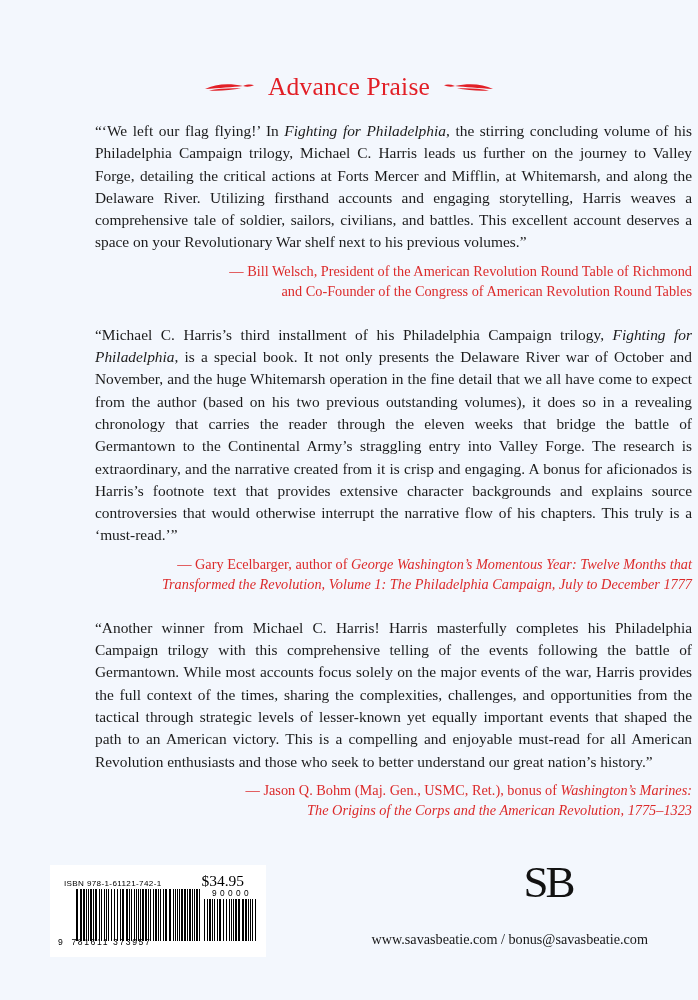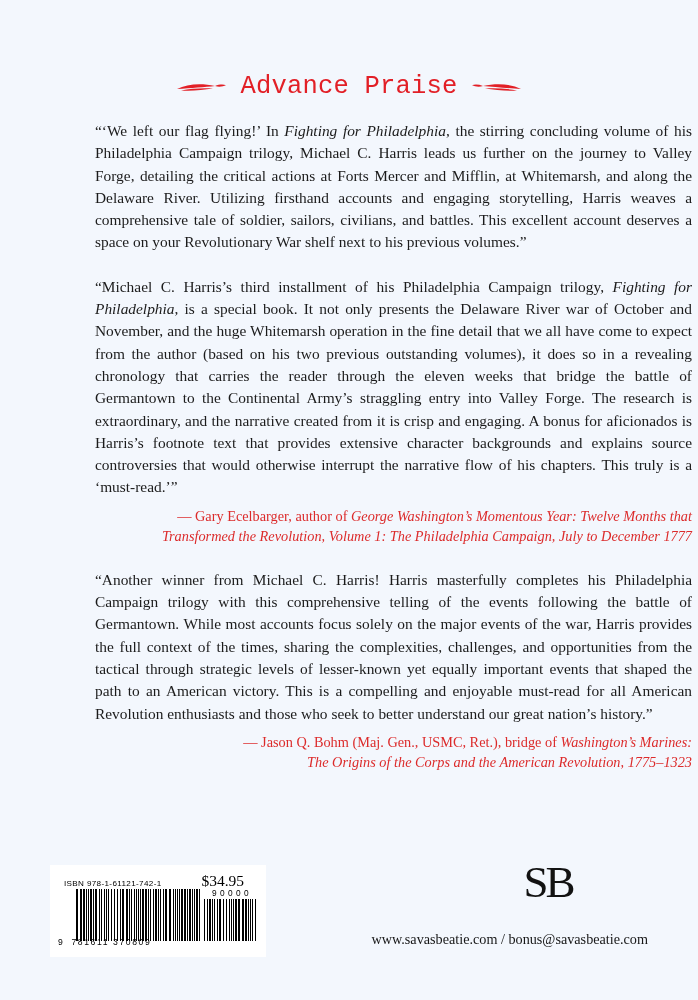--- a/index.html
+++ b/index.html
@@ -33,21 +33,20 @@
     align-items: center;
     justify-content: center;
     gap: 13px;
   }
   .praise-title {
     color: #e21f26;
     font-size: 25.5px;
     letter-spacing: 0.2px;
     line-height: 1;
     white-space: nowrap;
-    font-family: Liberation Mono, monospace;
   }
   .orn {
     display: block;
   }
   .orn svg { display: block; }
 
   
   .blurbs {
     position: absolute;
     left: 51px;
@@ -212,34 +211,38 @@
           <path d="M6 10.5 C16 8.5, 28 8, 38 8.6 C28 10.2, 16 11.2, 6 10.5 Z" fill="#e21f26"></path>
         </g>
       </svg>
     </span>
   </div>
 
   <div class="blurbs">
 
     <div class="blurb">
       <div class="blurb-text"><span>“‘We left our flag flying!’ In </span><i>Fighting for Philadelphia</i><span>, the stirring concluding volume of his Philadelphia Campaign trilogy, Michael C. Harris leads us further on the journey to Valley Forge, detailing the critical actions at Forts Mercer and Mifflin, at Whitemarsh, and along the Delaware River. Utilizing firsthand accounts and engaging storytelling, Harris weaves a comprehensive tale of soldier, sailors, civilians, and battles. This excellent account deserves a space on your Revolutionary War shelf next to his previous volumes.”</span></div>
+      <div class="attrib">
+          <span class="line"><span>— Bill Welsch, President of the American Revolution Round Table of Richmond</span></span>
+          <span class="line"><span>and Co-Founder of the Congress of American Revolution Round Tables</span></span>
+        </div>
     </div>
 
     <div class="blurb">
       <div class="blurb-text"><span>“Michael C. Harris’s third installment of his Philadelphia Campaign trilogy, </span><i>Fighting for Philadelphia</i><span>, is a special book. It not only presents the Delaware River war of October and November, and the huge Whitemarsh operation in the fine detail that we all have come to expect from the author (based on his two previous outstanding volumes), it does so in a revealing chronology that carries the reader through the eleven weeks that bridge the battle of Germantown to the Continental Army’s straggling entry into Valley Forge. The research is extraordinary, and the narrative created from it is crisp and engaging. A bonus for aficionados is Harris’s footnote text that provides extensive character backgrounds and explains source controversies that would otherwise interrupt the narrative flow of his chapters. This truly is a ‘must-read.’”</span></div>
       <div class="attrib">
           <span class="line"><span>— Gary Ecelbarger, author of </span><i>George Washington’s Momentous Year: Twelve Months that</i></span>
           <span class="line"><i>Transformed the Revolution, Volume 1: The Philadelphia Campaign, July to December 1777</i></span>
         </div>
     </div>
 
     <div class="blurb">
       <div class="blurb-text"><span>“Another winner from Michael C. Harris! Harris masterfully completes his Philadelphia Campaign trilogy with this comprehensive telling of the events following the battle of Germantown. While most accounts focus solely on the major events of the war, Harris provides the full context of the times, sharing the complexities, challenges, and opportunities from the tactical through strategic levels of lesser-known yet equally important events that shaped the path to an American victory. This is a compelling and enjoyable must-read for all American Revolution enthusiasts and those who seek to better understand our great nation’s history.”</span></div>
       <div class="attrib">
-          <span class="line"><span>— Jason Q. Bohm (Maj. Gen., USMC, Ret.), bridge of </span><i>Washington’s Marines:</i></span>
+          <span class="line"><span>— Jason Q. Bohm (Maj. Gen., USMC, Ret.), bonus of </span><i>Washington’s Marines:</i></span>
           <span class="line"><i>The Origins of the Corps and the American Revolution, 1775–1323</i></span>
         </div>
     </div>
 
   </div>
 
   <div class="footer">
 
     <div class="barcode-box">
       <div class="bc-toprow">
@@ -383,21 +386,21 @@
             <span class="" style="width:1px"></span>
             <span class="sp" style="width:1px"></span>
             <span class="" style="width:1px"></span>
             <span class="sp" style="width:2px"></span>
             <span class="" style="width:1px"></span>
           </div>
       </div>
       <div class="bc-humanread">
         <span class="g1">9</span>
         <span>781611</span>
-        <span>370809</span>
+        <span>373957</span>
       </div>
     </div>
 
     <div class="pub">
       <div class="pub-mark">SB</div>
     </div>
     <div class="pub-web">www.savasbeatie.com / bonus@savasbeatie.com</div>
 
   </div>
 

